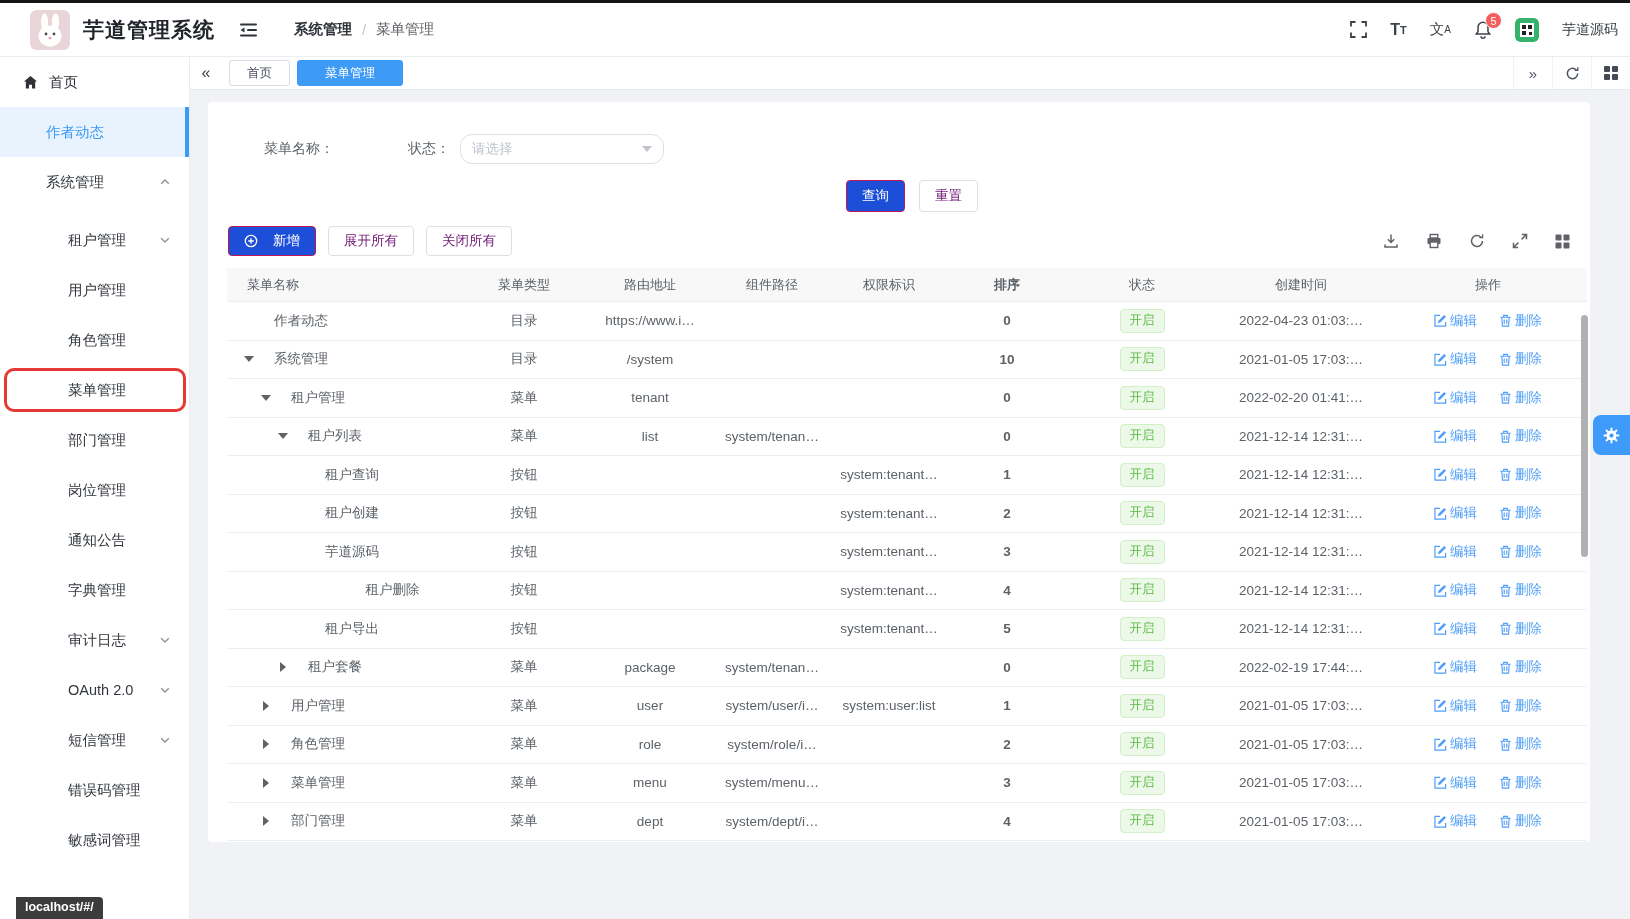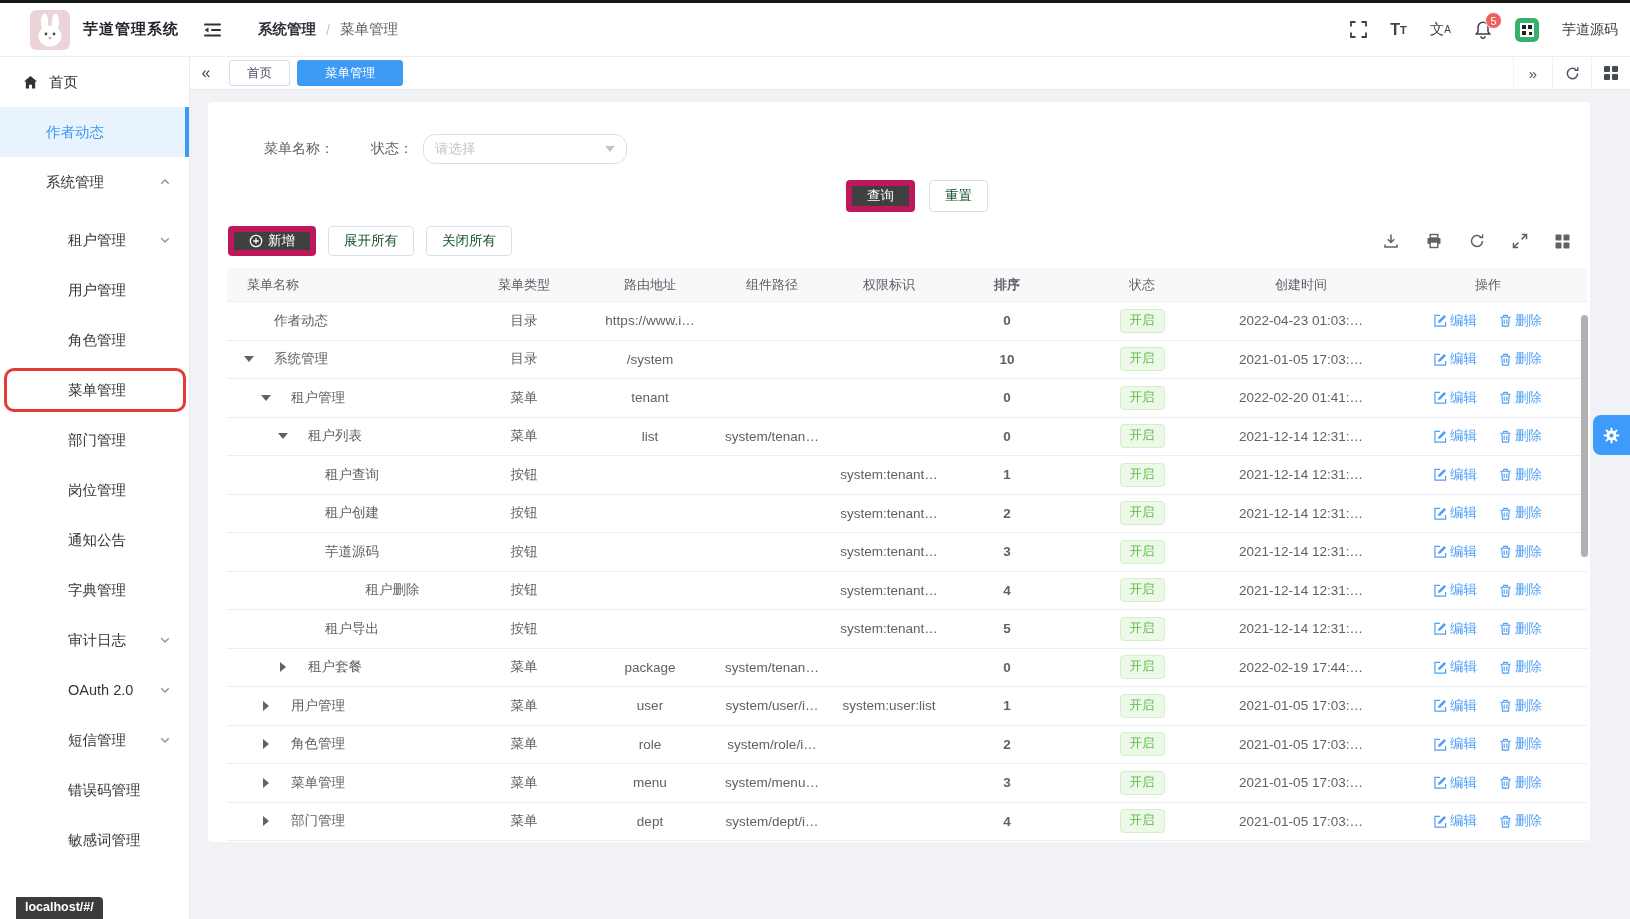--- a/index.html
+++ b/index.html
@@ -4,21 +4,21 @@
 <style>
   * { margin:0; padding:0; box-sizing:border-box; }
   html,body { width:1630px; height:919px; overflow:hidden; }
   body { font-family:"Liberation Sans","DejaVu Sans",sans-serif; background:#f0f2f5; position:relative; }
 
   .top-strip { height:3px; background:#161616; }
 
   
   .header { height:54px; background:#fff; border-bottom:1px solid #ebedf0; display:flex; align-items:center; }
   .logo { width:40px; height:40px; margin-left:30px; border-radius:6px; flex-shrink:0; }
-  .app-title { font-size:15px; font-weight:bold; color:#21252b; margin-left:13px; letter-spacing:1px; }
+  .app-title { font-size:21px; font-weight:bold; color:#21252b; margin-left:13px; letter-spacing:1px; }
   .fold-btn { margin-left:24px; cursor:pointer; display:flex; align-items:center; }
   .breadcrumb { margin-left:36px; font-size:14.5px; display:flex; align-items:center; gap:10px; }
   .bc-parent { color:#2d3239; font-weight:600; cursor:pointer; }
   .bc-sep { color:#c0c4cc; }
   .bc-current { color:#606266; }
   .header-right { margin-left:auto; display:flex; align-items:center; gap:23px; margin-right:12px; }
   .hicon { color:#3c4248; display:flex; align-items:center; cursor:pointer; }
   .font-icon { font-weight:bold; color:#3c4248; }
   .font-icon .big { font-size:16px; }
   .font-icon .small { font-size:11px; }
@@ -49,37 +49,37 @@
   .tab { height:26px; border:1px solid #d8dce5; background:#fff; color:#495060; font-size:12.5px; padding:0 17px; margin-left:7px; border-radius:3px; display:flex; align-items:center; cursor:pointer; }
   .tab.active { background:#3d9af5; border-color:#3d9af5; color:#fff; padding:0 27px; }
   .tabbar-right { margin-left:auto; display:flex; height:100%; }
   .tabbar-tool { width:39px; border-left:1px solid #f0f1f3; display:flex; align-items:center; justify-content:center; color:#495060; font-size:15px; cursor:pointer; }
 
   .content { flex:1; position:relative; }
   .card { margin:12px 40px 0 18px; background:#fff; height:740px; border-radius:4px; position:relative; overflow:hidden; }
 
   
   .search-area { padding:32px 0 0 56px; }
-  .search-row { display:flex; align-items:center; gap:27px; }
+  .search-row { display:flex; align-items:center; gap:64px; }
   .field { display:flex; align-items:center; }
   .field-label { font-size:14px; color:#5c6268; margin-right:10px; }
   .text-input { width:226px; height:30px; border:1px solid #dcdfe6; border-radius:4px; padding:0 12px; font-size:13.5px; color:#333; outline:none; }
   .text-input::placeholder { color:#c0c4cc; }
   .select-box { width:204px; height:30px; border:1px solid #dcdfe6; border-radius:12px; display:flex; align-items:center; padding:0 11px; background:#fff; cursor:pointer; }
   .select-placeholder { color:#c0c4cc; font-size:13.5px; flex:1; }
   .select-arrow { width:0; height:0; border-left:5px solid transparent; border-right:5px solid transparent; border-top:6px solid #c0c4cc; }
   .form-buttons { display:flex; gap:14px; margin:16px 0 0 582px; }
   .btn { height:32px; padding:0 15px; border-radius:4px; font-size:13.5px; display:flex; align-items:center; justify-content:center; cursor:pointer; }
-  .btn-primary { background:#404040; color:#fff; border:6px solid #be185d; }
-  .btn-plain { background:#fff; color:#14532d; border:1px solid #dcdfe6; }
+  .btn-primary { background:#1d4ed8; color:#fff; border:1px solid #be185d; }
+  .btn-plain { background:#fff; color:#701a75; border:1px solid #dcdfe6; }
 
   
   .toolbar { display:flex; align-items:center; margin:14px 20px 12px 20px; }
   .toolbar .btn { height:30px; }
-  .btn-add { gap:5px; }
+  .btn-add { gap:15px; }
   .ml12 { margin-left:12px; }
   .toolbar-icons { margin-left:auto; display:flex; gap:27px; color:#606266; align-items:center; }
   .ticon { display:flex; align-items:center; cursor:pointer; }
 
   
   .table { margin:0 3px 0 19px; }
   .thead { display:flex; height:34px; align-items:center; background:#f8f8f9; border-bottom:1px solid #ebeef5; color:#5a6068; font-size:13px; }
   .th, .td { text-align:center; overflow:hidden; white-space:nowrap; flex-shrink:0; }
   .c-name { width:233px; text-align:left; }
   .th.c-name { padding-left:20px; }

